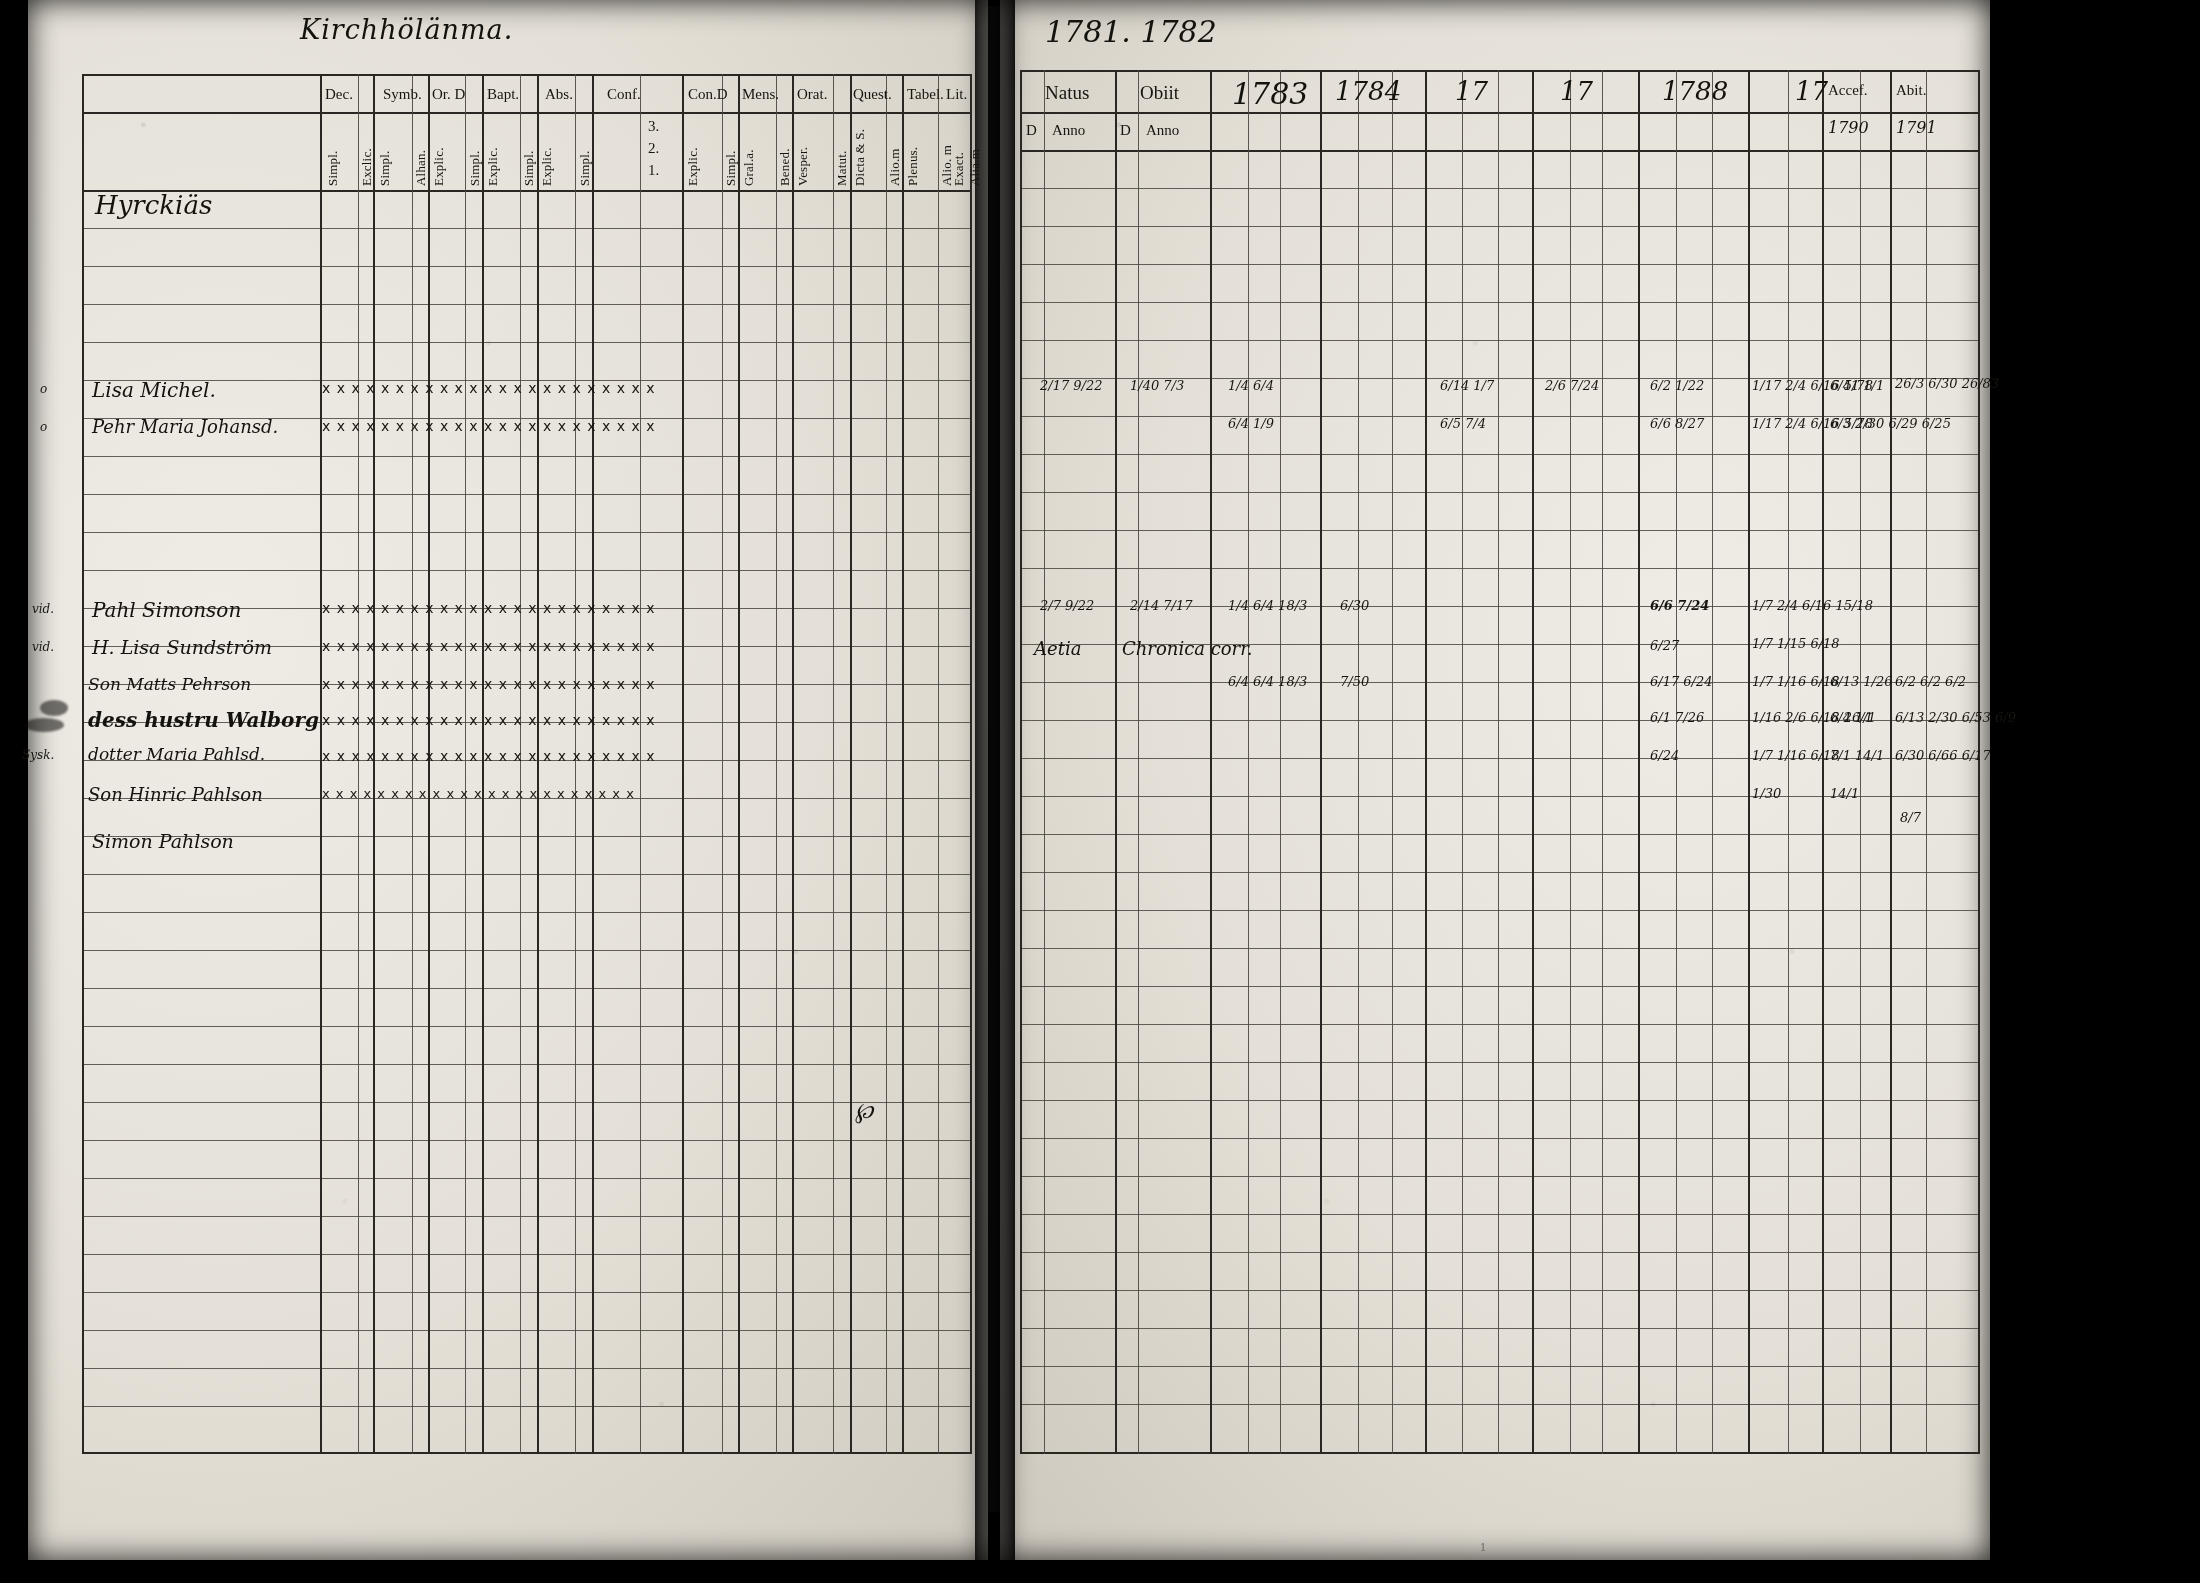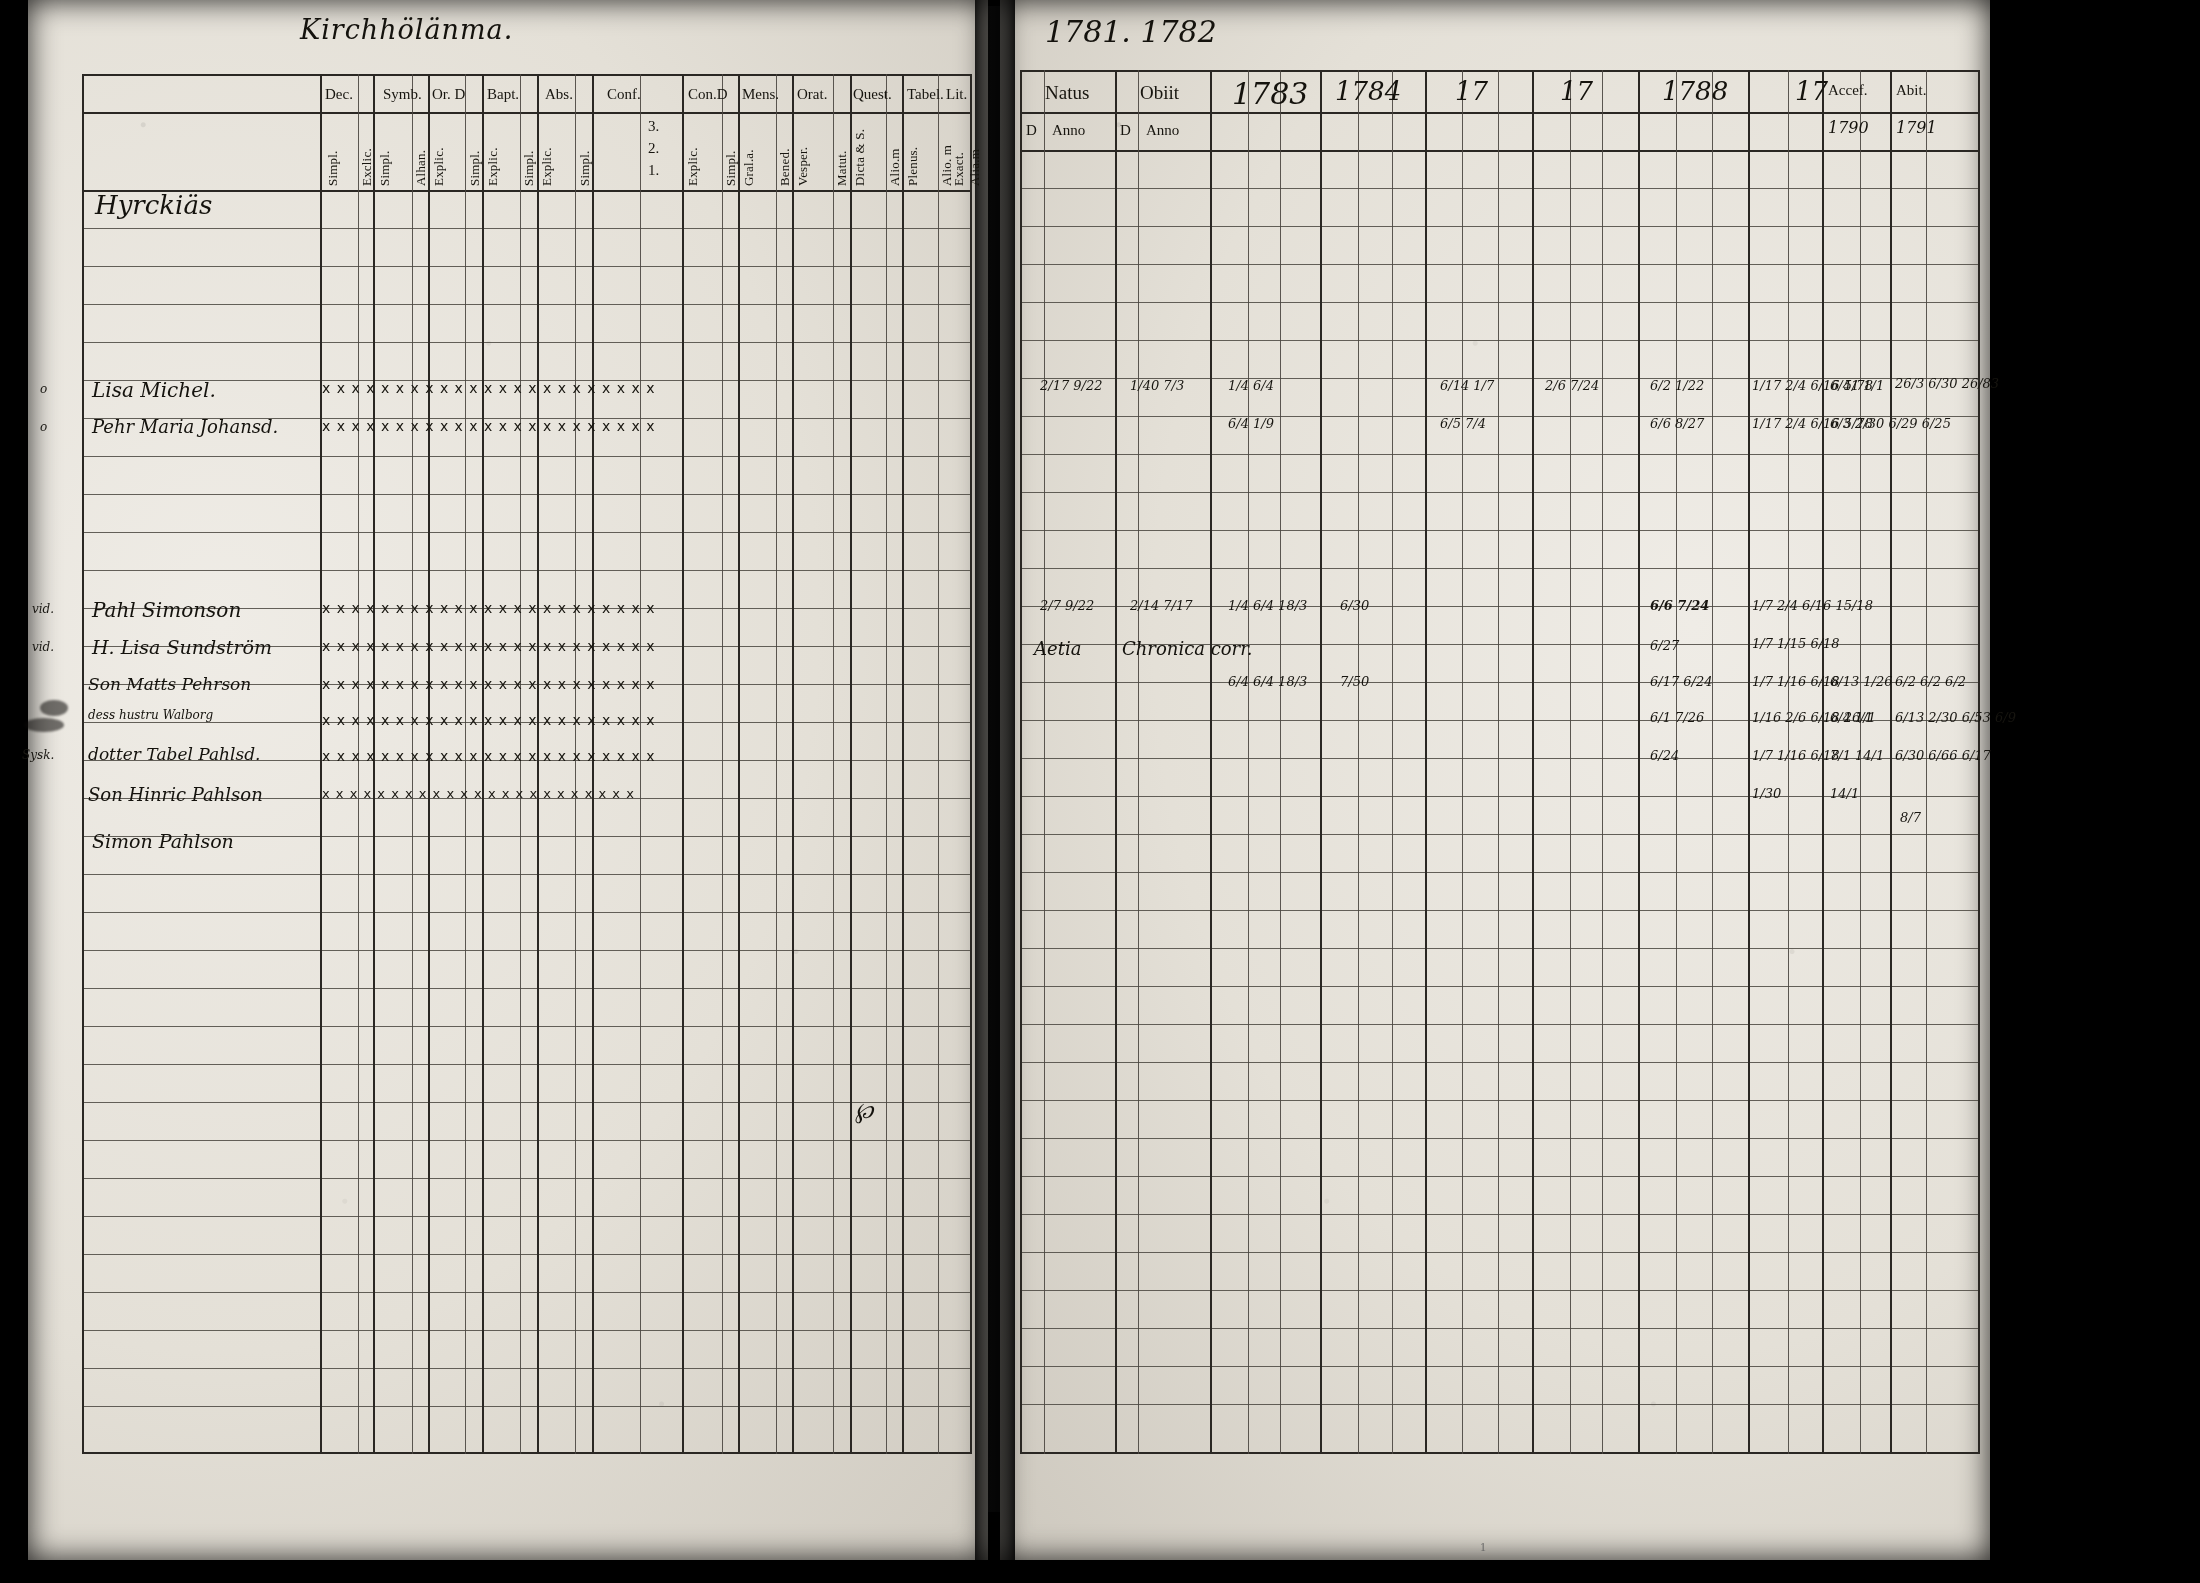--- a/index.html
+++ b/index.html
@@ -234,22 +234,22 @@
     <div class="script name" style="left:92px;top:416px;font-size:18px;">Pehr Maria Johansd.</div>
     <div class="script marg" style="left:40px;top:420px;">o</div>
 
     <div class="script name" style="left:92px;top:598px;">Pahl Simonson</div>
     <div class="script marg" style="left:32px;top:602px;">vid.</div>
 
     <div class="script name" style="left:92px;top:636px;font-size:19px;">H. Lisa Sundström</div>
     <div class="script marg" style="left:32px;top:640px;">vid.</div>
 
     <div class="script name" style="left:88px;top:674px;font-size:17px;">Son Matts Pehrson</div>
-    <div class="script name" style="left:88px;top:708px;font-size:12px;">dess hustru Walborg</div>
-    <div class="script name" style="left:88px;top:744px;font-size:17px;">dotter Tabel Pahlsd.</div>
+    <div class="script name" style="left:88px;top:708px;font-size:20px;font-weight:bold;">dess hustru Walborg</div>
+    <div class="script name" style="left:88px;top:744px;font-size:17px;">dotter Maria Pahlsd.</div>
     <div class="script marg" style="left:22px;top:748px;">Sysk.</div>
 
     <div class="script name" style="left:88px;top:784px;font-size:18px;">Son Hinric Pahlson</div>
     <div class="script name" style="left:92px;top:830px;font-size:19px;">Simon Pahlson</div>
 
     <div class="tick" style="left:322px;top:380px;letter-spacing:1px;font-size:14px;">x x  x x x  x x  x x  x x  x x  x x  x x  x x  x x  x x</div>
     <div class="tick" style="left:322px;top:418px;letter-spacing:1px;font-size:14px;">x x  x x x  x x  x x  x x  x x  x x  x x  x x  x x  x x</div>
     <div class="tick" style="left:322px;top:600px;letter-spacing:1px;font-size:14px;">x x  x x x  x x  x x  x x  x x  x x  x x  x x  x x  x x</div>
     <div class="tick" style="left:322px;top:638px;letter-spacing:1px;font-size:14px;">x x  x x x  x x  x x  x x  x x  x x  x x  x x  x x  x x</div>
     <div class="tick" style="left:322px;top:676px;letter-spacing:1px;font-size:14px;">x x  x x x  x x  x x  x x  x x  x x  x x  x x  x x  x x</div>

